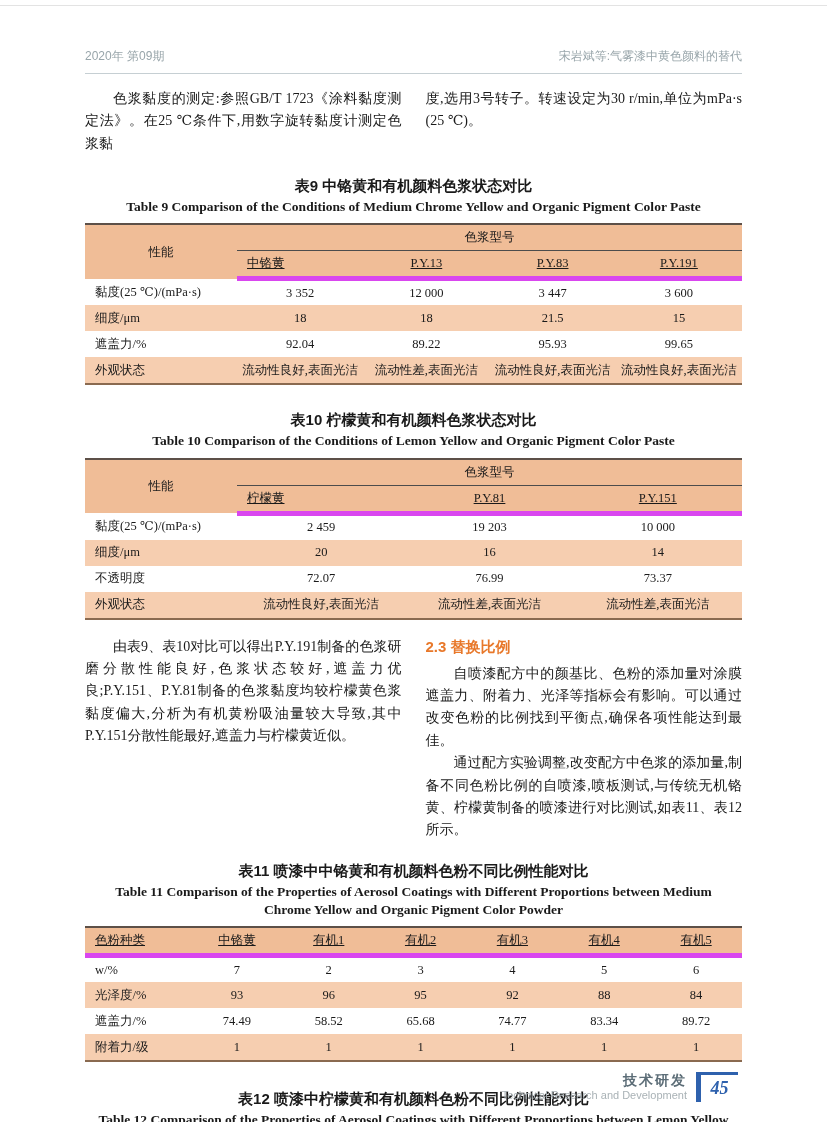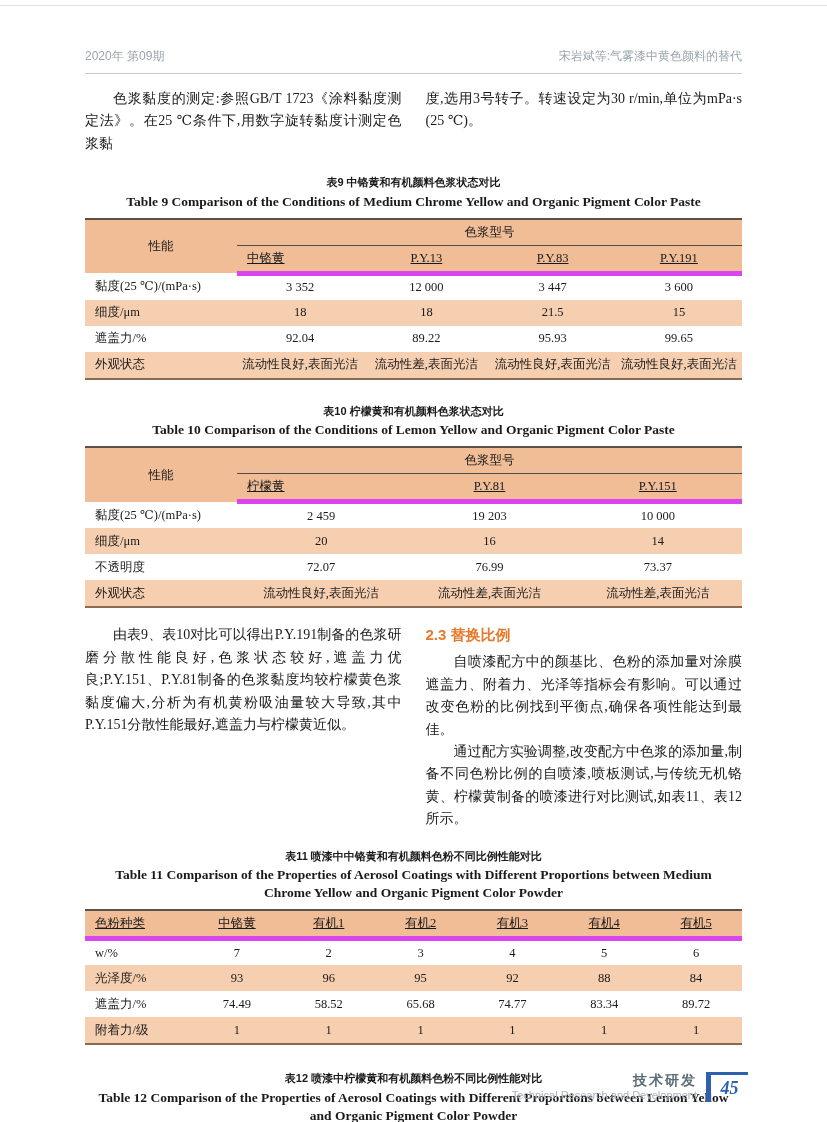--- a/index.html
+++ b/index.html
@@ -39,21 +39,21 @@
   .section-heading{
     margin:2px 0 6px 0;
     font-family:"Liberation Sans","DejaVu Sans",sans-serif;
     font-weight:bold;font-size:15px;color:#e8782a;
   }
 
   
   .table-block{margin-top:20px;}
   .tbl-title-cn{
     font-family:"Liberation Sans","DejaVu Sans",sans-serif;
-    font-weight:bold;font-size:11px;text-align:center;line-height:1.4;
+    font-weight:bold;font-size:15px;text-align:center;line-height:1.4;
   }
   .tbl-title-en{
     font-family:"Liberation Serif","DejaVu Serif",serif;
     font-weight:bold;font-size:13.5px;text-align:center;line-height:1.35;
     margin:2px auto 7px auto;max-width:640px;
   }
   table.dtable{
     width:100%;border-collapse:collapse;table-layout:fixed;
     font-size:12.5px;
     border-top:2px solid #5d5048;
@@ -68,21 +68,21 @@
   table.dtable td{padding:4.5px 4px;text-align:center;}
   table.dtable td:first-child{text-align:left;padding-left:10px;}
   table.dtable th:first-child{text-align:left;padding-left:10px;}
   table.dtable th.corner{text-align:center;padding-left:4px;}
   table.dtable tbody tr:nth-child(even) td{background:#f6ceb0;}
   col.c-label{width:152px;}
   col.c-label-sm{width:106px;}
 
   
   .page-footer{
-    position:absolute;right:79px;bottom:26px;
+    position:absolute;right:89px;bottom:26px;
     display:flex;align-items:center;gap:9px;
   }
   .footer-labels{text-align:right;}
   .footer-cn{
     font-family:"Liberation Sans","DejaVu Sans",sans-serif;
     font-weight:bold;font-size:14px;color:#5c6d77;letter-spacing:2px;line-height:1.2;
   }
   .footer-en{
     font-family:"Liberation Sans","DejaVu Sans",sans-serif;
     font-size:11px;color:#a9b2b6;line-height:1.2;

